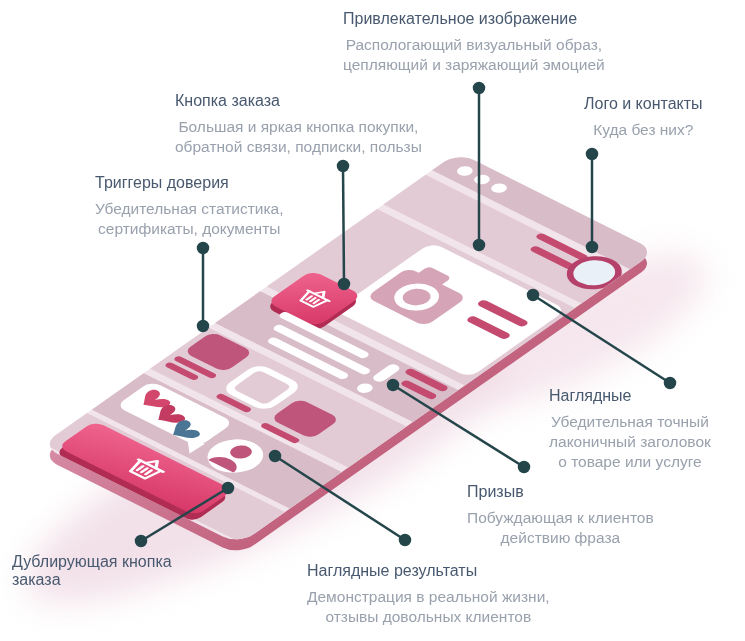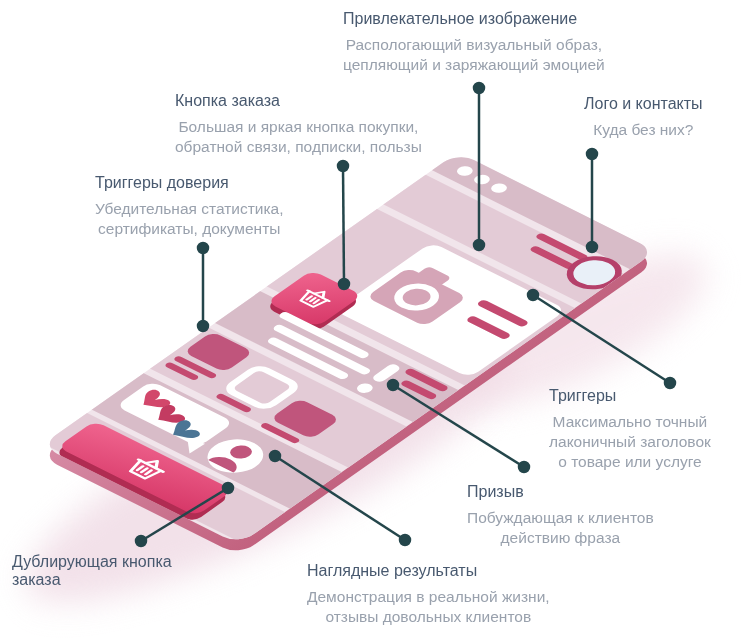--- a/index.html
+++ b/index.html
@@ -200,22 +200,22 @@
     <p class="b">обратной связи, подписки, пользы</p>
   </div>
 
   <div class="ann" style="left:64px;top:172px;margin-left:31px;">
     <h3 class="t">Триггеры доверия</h3>
     <p class="b">Убедительная статистика,</p>
     <p class="b">сертификаты, документы</p>
   </div>
 
   <div class="ann" style="left:549px;top:385px;">
-    <h3 class="t">Триггеры</h3>
-    <p class="b">Максимально точный</p>
+    <h3 class="t">Наглядные</h3>
+    <p class="b">Убедительная точный</p>
     <p class="b">лаконичный заголовок</p>
     <p class="b">о товаре или услуге</p>
   </div>
 
   <div class="ann" style="left:467px;top:481px;">
     <h3 class="t">Призыв</h3>
     <p class="b">Побуждающая к клиентов</p>
     <p class="b">действию фраза</p>
   </div>
 

